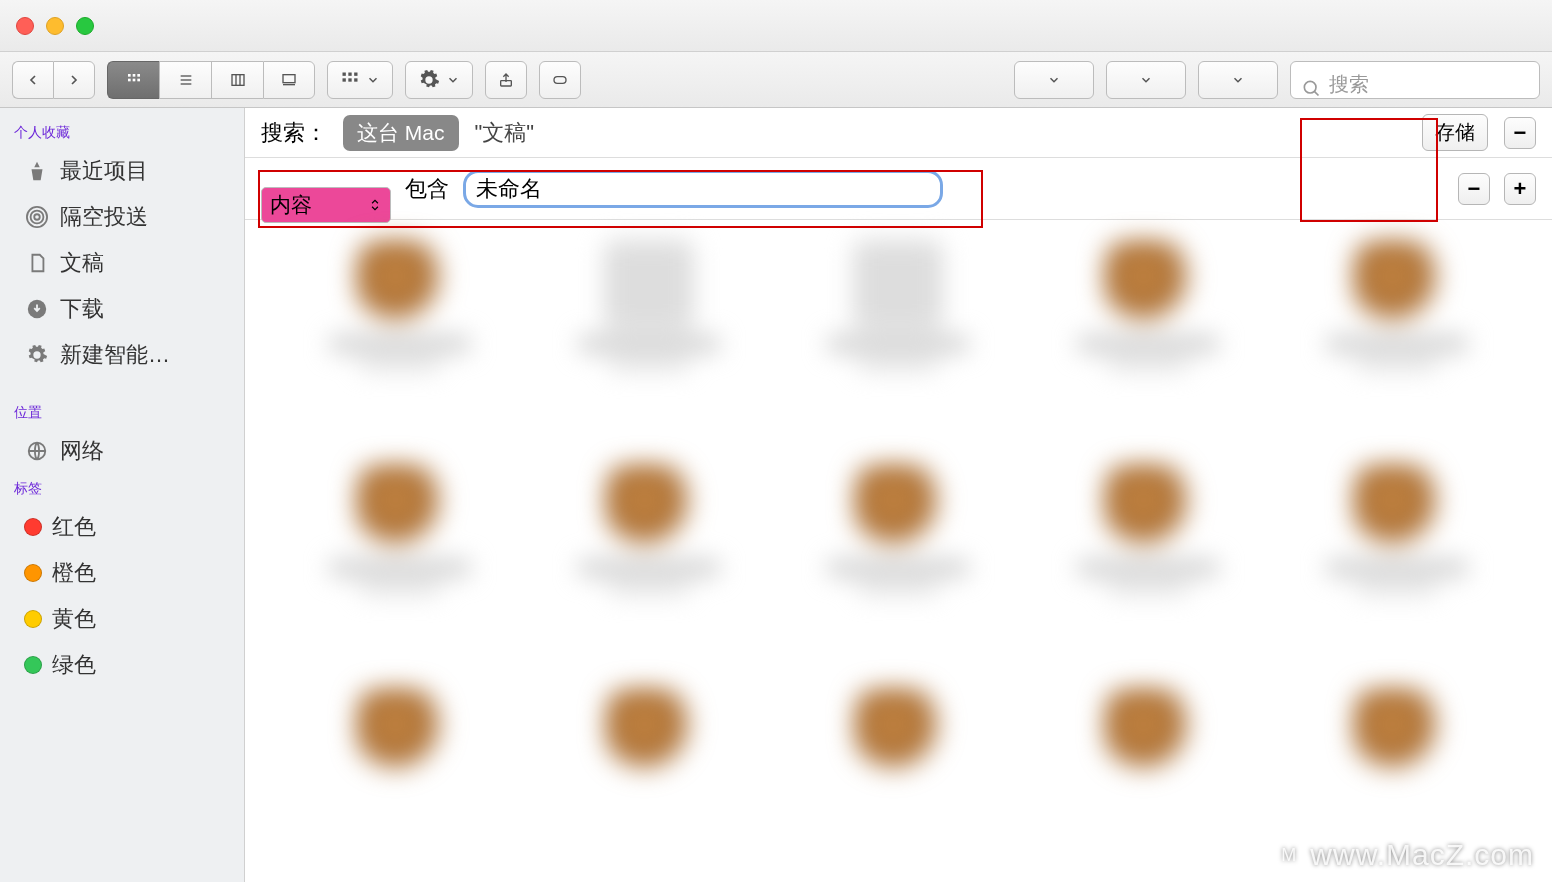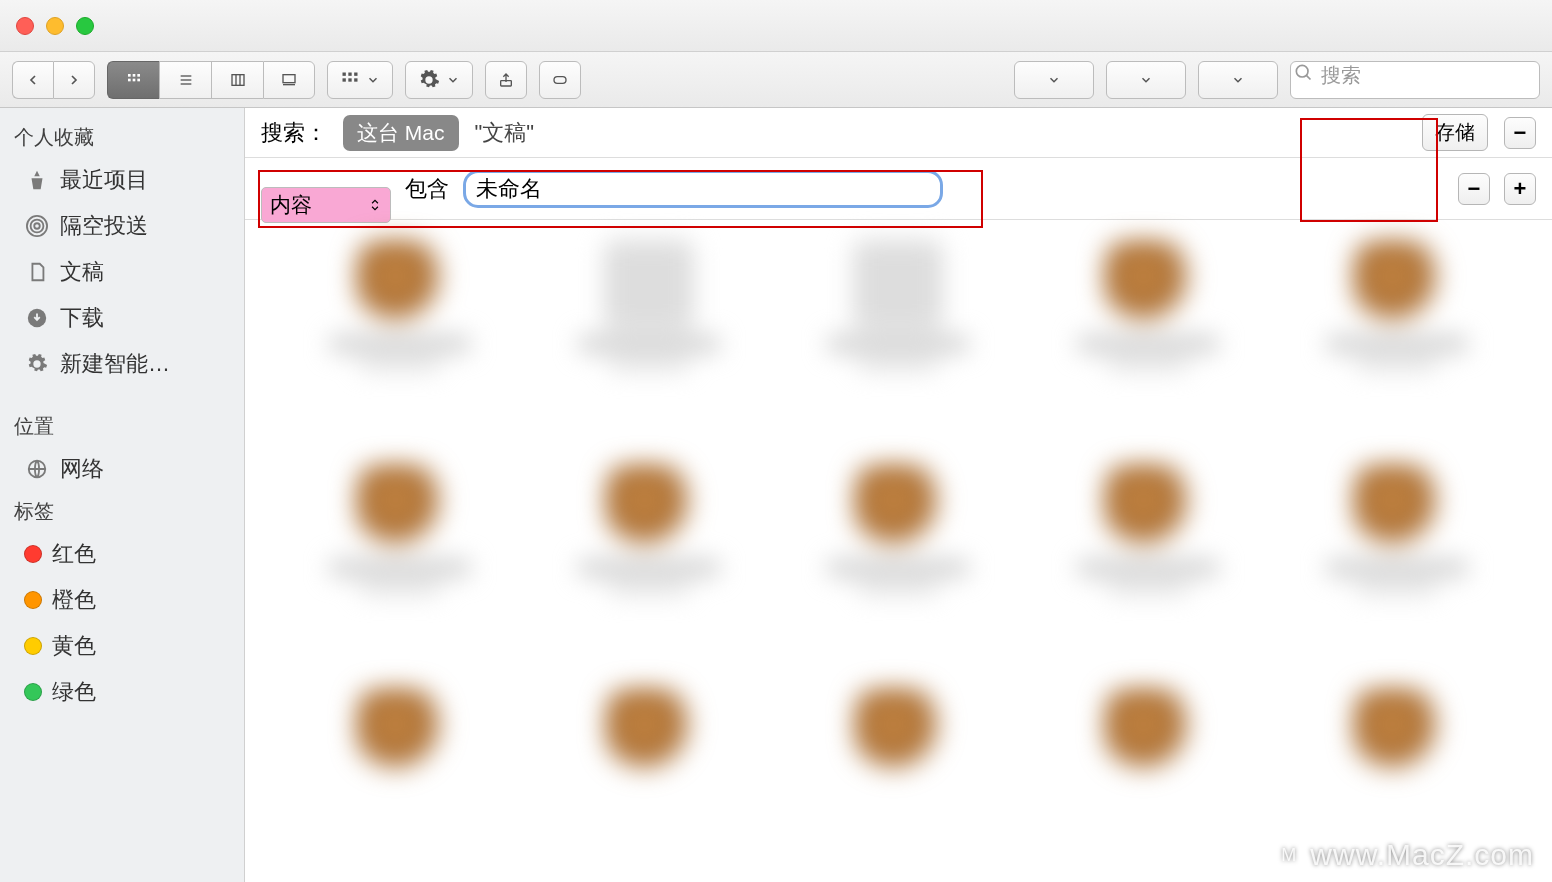--- a/index.html
+++ b/index.html
@@ -25,43 +25,43 @@
 .tbtn.solo { border-radius:6px; }
 .tbtn.active { background: linear-gradient(#8a8a8a,#6f6f6f); color:#fff; border-color:#666; }
 .viewseg { display:flex; }
 .viewseg .tbtn { width:52px; padding:0; border-right:none; }
 .viewseg .tbtn:last-child { border-right:1px solid #bcbcbc; border-radius:0 6px 6px 0; }
 .viewseg .tbtn:first-child { border-radius:6px 0 0 6px; }
 .drop { display:flex; }
 .drop .tbtn { border-radius:6px; gap:6px; }
 .spacer { flex:1; }
 .dropbtn { width:80px; }
-.searchbox { width:250px; height:38px; border:1px solid #bcbcbc; border-radius:6px; background:#fff; display:flex; align-items:flex-start; padding:0 2px; gap:8px; color:#999; font-size:20px; }
+.searchbox { width:250px; height:38px; border:1px solid #bcbcbc; border-radius:6px; background:#fff; display:flex; align-items:flex-end; padding:0 10px; gap:8px; color:#999; font-size:20px; }
 
 
 .main { display:flex; height: calc(882px - 108px); }
 
 
 .sidebar { width:245px; background:#eef0f2; border-right:1px solid #d0d0d0; padding:10px 0; overflow-y:auto; }
-.sechdr { font-size:20px; color:#404040; padding:6px 14px; }
+.sechdr { font-size:14px; color:#6d28d9; padding:6px 14px; }
 .sitem { display:flex; align-items:center; gap:10px; padding:8px 14px 8px 24px; font-size:22px; color:#333; }
 .sitem .ic { width:26px; height:26px; color:#7a7a7a; display:flex; align-items:center; justify-content:center; }
 .tagdot { width:18px; height:18px; border-radius:50%; border:1px solid rgba(0,0,0,0.2); }
 
 
 .content { flex:1; display:flex; flex-direction:column; position:relative; }
 .searchbar { height:50px; border-bottom:1px solid #ddd; display:flex; align-items:center; padding:0 16px; gap:16px; font-size:22px; }
 .pill { background:#888; color:#ffffff; padding:4px 14px; border-radius:7px; font-size:21px; font-weight:500; }
 .quoted { color:#444; }
 .sbspacer { flex:1; }
 .savebtn { background:linear-gradient(#fdfdfd,#efefef); border:1px solid #b6b6b6; border-radius:6px; padding:4px 12px; font-size:20px; }
 .circbtn { width:32px; height:32px; border:1px solid #b6b6b6; border-radius:6px; background:linear-gradient(#fdfdfd,#efefef); display:flex; align-items:center; justify-content:center; font-size:22px; font-weight:600; }
 
 .criteria { height:62px; border-bottom:1px solid #ddd; display:flex; align-items:center; padding:0 16px; gap:14px; font-size:22px; position:relative; }
-.selectish { width:130px; height:36px; border:1px solid #bcbcbc; border-radius:5px; background:#f9a8d4; display:flex; align-items:center; justify-content:space-between; padding:0 8px; font-size:21px;margin-top:32px; }
+.selectish { width:130px; height:36px; border:1px solid #bcbcbc; border-radius:5px; background:#ec4899; display:flex; align-items:center; justify-content:space-between; padding:0 8px; font-size:21px;margin-top:32px; }
 .textinput { width:480px; height:38px; border:3px solid #7aa8e6; border-radius:15px; background:#fff; padding:0 10px; font-size:22px; outline:none; }
 .critspacer { flex:1; }
 
 
 .redbox { position:absolute; border:2px solid #d00000; pointer-events:none; }
 .redbox.r1 { left:258px; top:170px; width:725px; height:58px; }
 .redbox.r2 { left:1300px; top:118px; width:138px; height:104px; }
 
 
 .grid { flex:1; padding:20px 40px; display:grid; grid-template-columns:repeat(5,1fr); gap:10px 20px; overflow:hidden; filter: blur(12px); }

